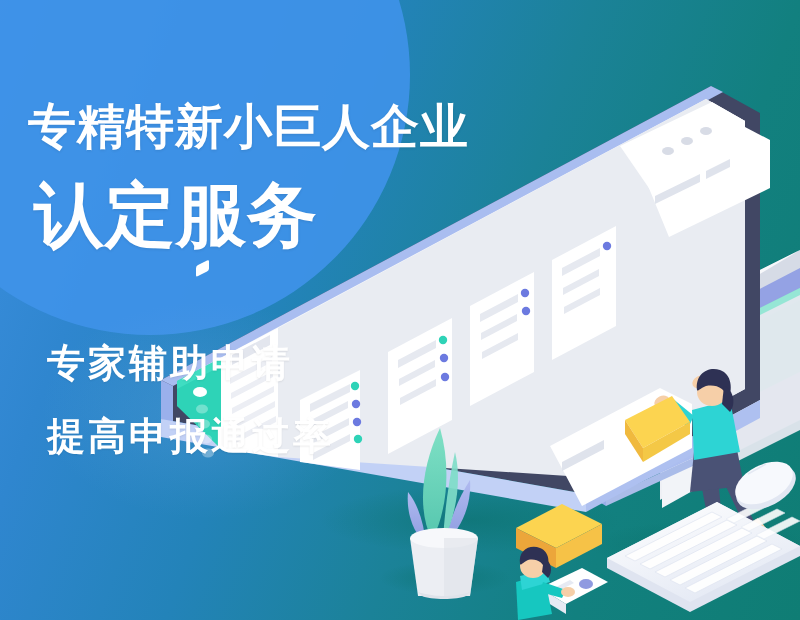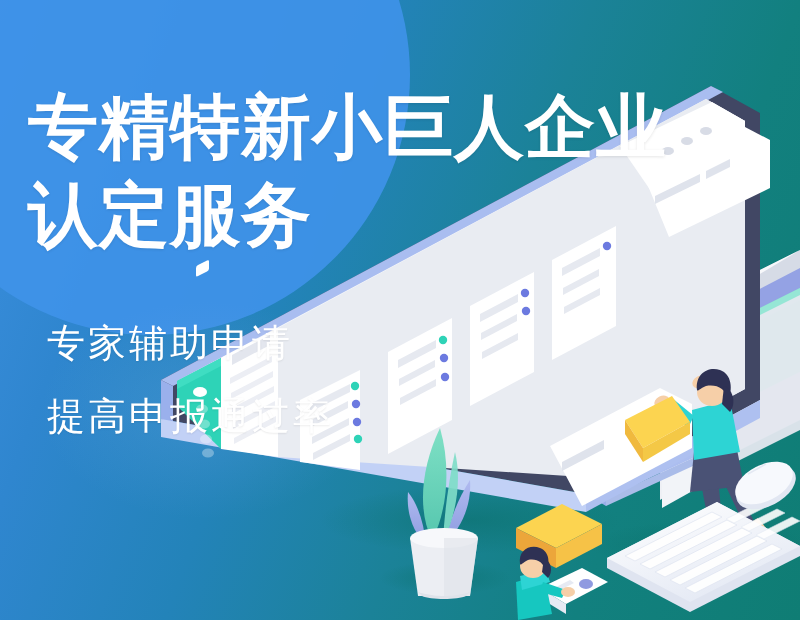--- a/index.html
+++ b/index.html
@@ -52,37 +52,38 @@
     position: absolute;
     color: #ffffff;
     font-weight: bold;
     letter-spacing: 1px;
     white-space: nowrap;
     text-shadow: 0 1px 3px rgba(0,0,0,0.10);
   }
   .title-1 {
     left: 28px;
     top: 86px;
-    font-size: 70px;
+    font-size: 48px;
     line-height: 82px;
   }
   .title-2 {
-    left: 28px;
+    left: 34px;
     top: 174px;
     font-size: 70px;
     line-height: 82px;
   }
   .sub-line {
     position: absolute;
     color: #ffffff;
-    font-weight: normal;
+    font-weight: bold;
     font-size: 38px;
     letter-spacing: 3px;
     white-space: nowrap;
     text-shadow: 0 1px 2px rgba(0,0,0,0.08);
+    margin-top: 20px;
   }
   .sub-1 { left: 47px; top: 318px; }
   .sub-2 { left: 47px; top: 391px; }
 
   
   .illustration {
     position: absolute;
     left: 0;
     top: 0;
     width: 800px;

